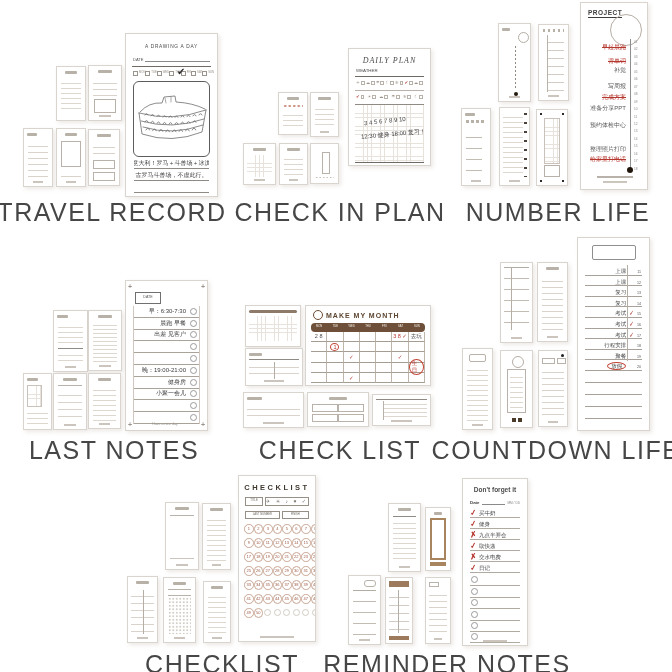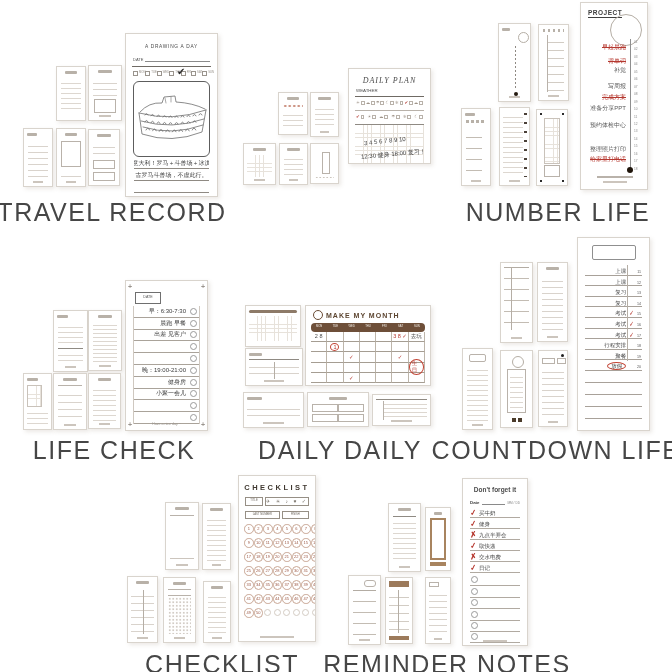--- a/index.html
+++ b/index.html
@@ -238,21 +238,21 @@
     </div>
     <div class="card" style="left:279px;top:143px;width:29px;height:42px">
       <i class="tb"></i>
       <i class="fill pl5" style="left:4px;right:4px;top:11px;bottom:7px"></i>
       <i class="fb"></i>
     </div>
     <div class="card" style="left:310px;top:143px;width:29px;height:41px">
       <i class="box" style="left:11px;top:8px;width:8px;height:22px"></i>
       <i class="fill dots" style="left:4px;right:4px;top:32px;bottom:4px"></i>
     </div>
-    <div class="card hero" style="left:348px;top:68px;width:83px;height:96px">
+    <div class="card hero" style="left:348px;top:48px;width:83px;height:118px">
       <div class="dp-title">DAILY PLAN</div>
       <div class="dp-weather mi">
           <span class="z55">WEATHER</span>
         </div>
       <div class="dp-sep"></div>
       <div class="wrow mi">
 
       <span class="wi z55">
             <em style="font-style:normal">☀</em>
           </span>
@@ -296,20 +296,21 @@
           <span class="wi z55">
             <em style="font-style:normal">☾</em>
           </span>
         </div>
       <div class="dp-grid grid4">
         <span class="hand" style="left:9px;top:13px;transform:rotate(-6deg)">3 4 5 6 7 8 9 10</span>
         <span class="hand red" style="left:6px;top:25px;transform:rotate(-5deg)">12:30 健身 18:00 复习 !</span>
       </div>
       <div class="th-foot mi" style="margin-top:3px"><span class="z5">have a good day</span></div>
     </div>
+    <div class="glabel" style="left:340px;top:198px">CHECK IN PLAN</div>
   </div>
 
   <div class="group">
     <div class="card" style="left:498px;top:23px;width:33px;height:79px">
       <i class="tbl" style="width:26%"></i>
       <i class="fill" style="left:19px;top:8px;width:9px;height:9px;border:1px solid #b5aea5;border-radius:50%"></i>
       <i class="vline" style="left:16px;top:22px;height:44px;background:repeating-linear-gradient(#8f8a83 0 2px,#0000 2px 4px)"></i>
       <i class="fill" style="left:14.5px;top:68px;width:4px;height:4px;background:#241a10;border-radius:50%"></i>
       <i class="fb"></i>
     </div>
@@ -456,21 +457,21 @@
             <s></s>
             <u></u>
           </div>
           <div class="ln-row">
             <s></s>
             <u></u>
           </div>
         </div>
       <div class="ln-foot mi"><span class="z45">Have a nice day ~</span></div>
     </div>
-    <div class="glabel" style="left:114px;top:436px">LIFE CHECK</div>
+    <div class="glabel" style="left:114px;top:436px">LAST NOTES</div>
   </div>
 
   <div class="group">
     <div class="card" style="left:245px;top:305px;width:56px;height:42px">
       <i class="fill" style="left:3px;right:3px;top:4px;height:3px;background:#8d7a68;border-radius:1.5px"></i>
       <i class="fill grid4" style="left:3px;right:3px;top:10px;bottom:5px"></i>
     </div>
     <div class="card" style="left:245px;top:348px;width:58px;height:38px">
       <i class="tbl" style="width:24%"></i>
       <i class="fill" style="left:3px;right:3px;top:10px;height:1px;background:#8f8a83"></i>
@@ -612,21 +613,21 @@
             <em style="font-style:normal"></em>
           </span>
           <span class="mm-cell">
             <em style="font-style:normal"></em>
           </span>
           <span class="mm-cell">
             <em style="font-style:normal"></em>
           </span>
         </div>
     </div>
-    <div class="glabel" style="left:340px;top:436px">DAILY DAILY</div>
+    <div class="glabel" style="left:340px;top:436px">CHECK LIST</div>
   </div>
 
   <div class="group">
     <div class="card" style="left:500px;top:262px;width:33px;height:81px">
       <i class="fill pl11" style="left:3px;right:3px;top:4px;bottom:12px;border-top:1px solid #b3aca3"></i>
       <i class="vline" style="left:10px;top:4px;bottom:12px"></i>
       <i class="fb"></i>
     </div>
     <div class="card" style="left:537px;top:262px;width:31px;height:80px">
       <i class="tb"></i>

